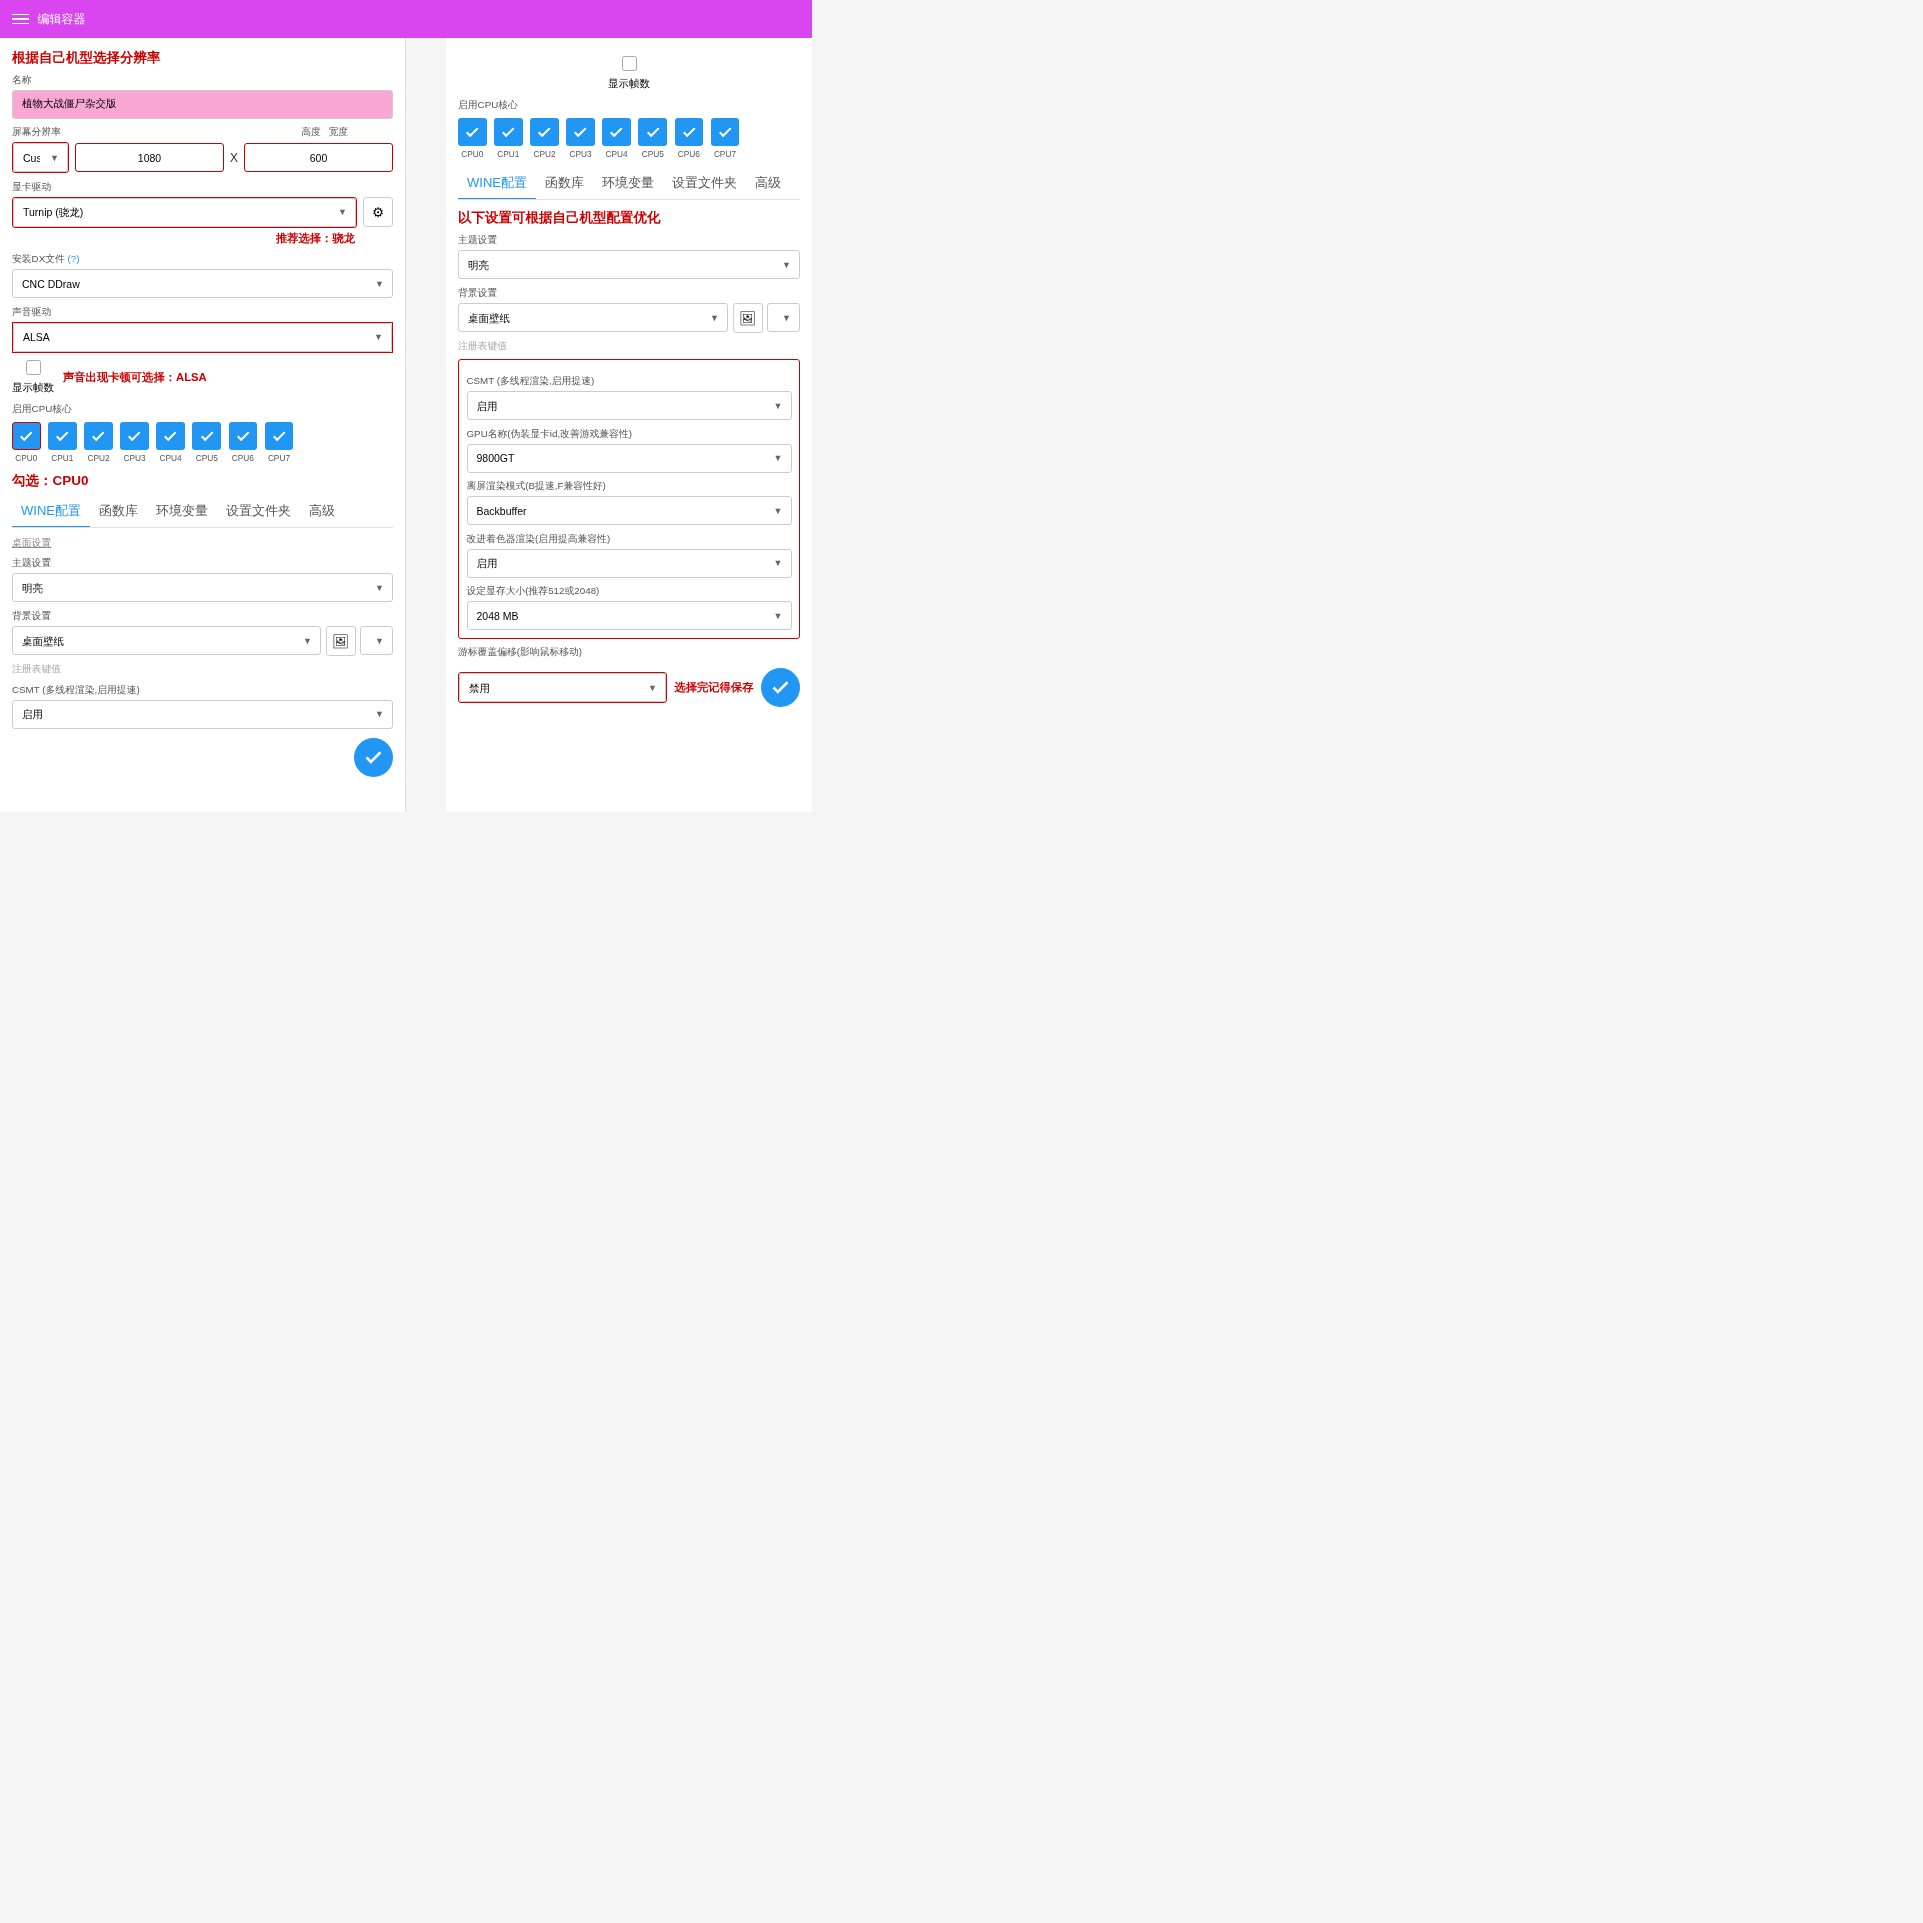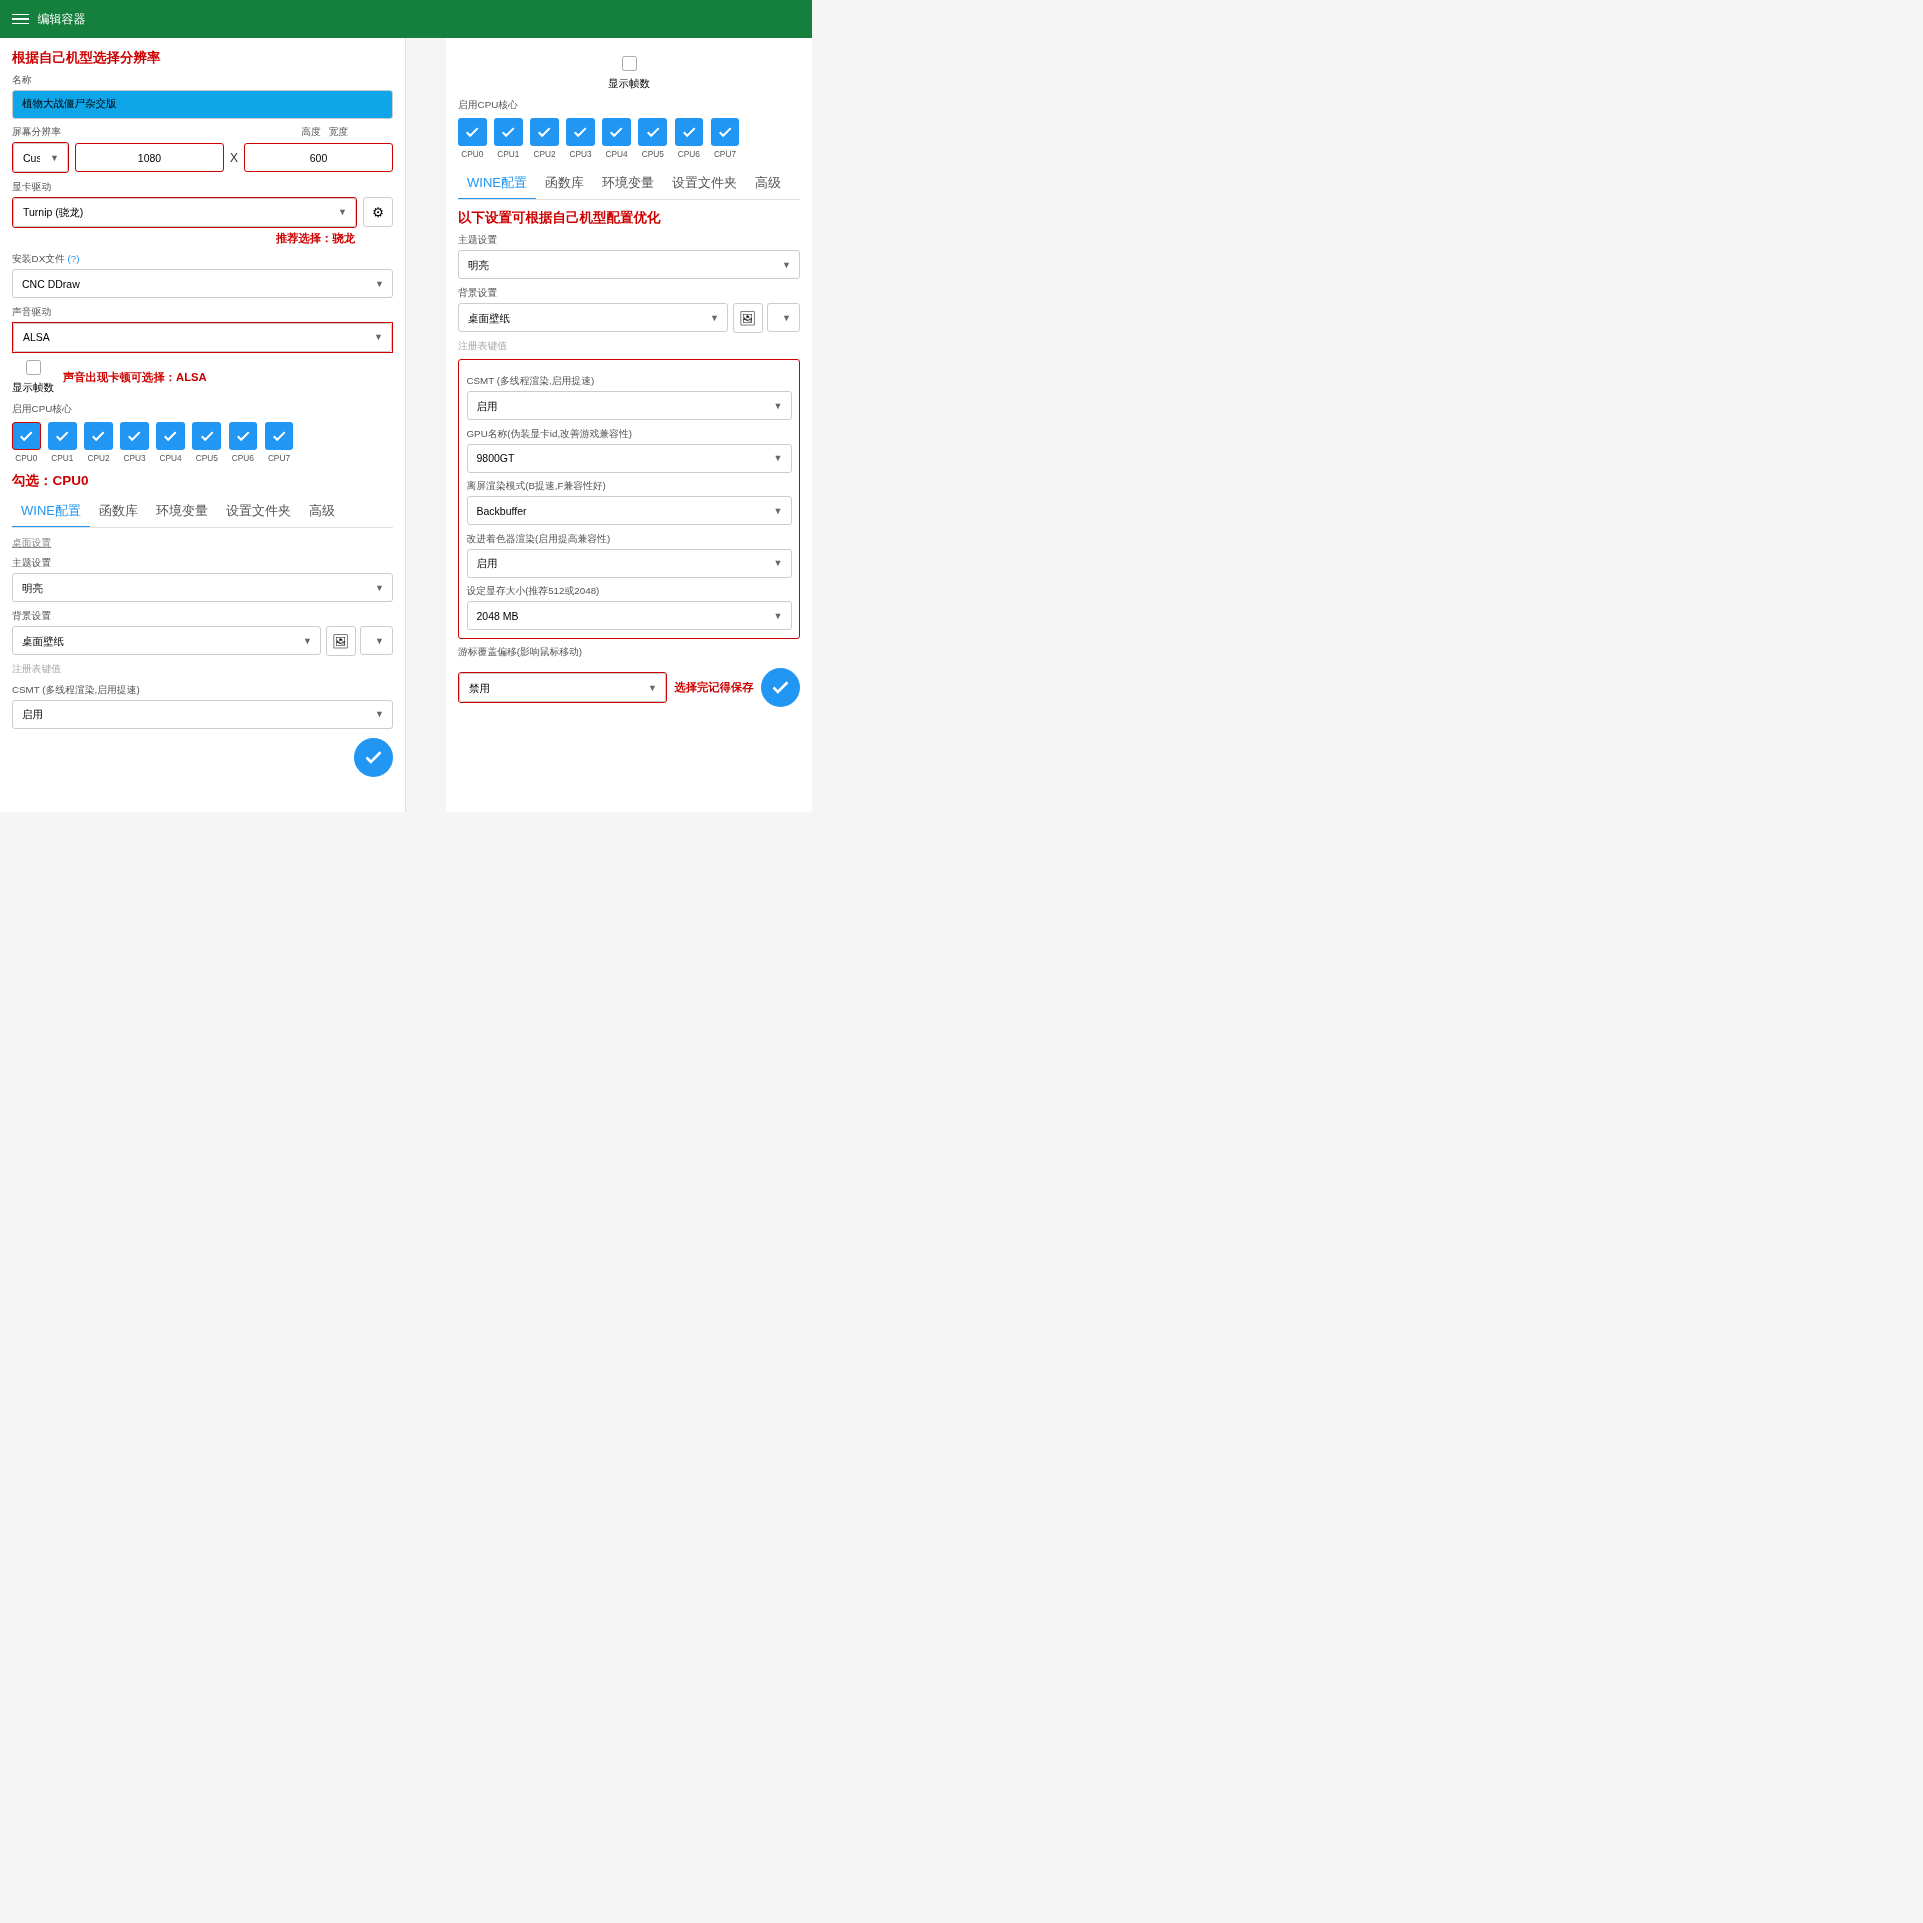--- a/index.html
+++ b/index.html
@@ -8,21 +8,21 @@
       background: #f5f5f5;
       width: 812px;
       min-height: 812px;
       font-size: 10.5px;
       display: flex;
       flex-direction: column;
     }
 
     
     .header {
-      background: #15803d;
+      background: #d946ef;
       color: white;
       padding: 9px 12px;
       display: flex;
       align-items: center;
       gap: 9px;
       height: 38px;
     }
     .header-menu-icon {
       display: flex; flex-direction: column; gap: 3px; cursor: pointer;
     }
@@ -77,21 +77,21 @@
       margin-top: 7.5px;
     }
 
     
     .input-field {
       width: 100%;
       border: 0.8px solid #ccc;
       border-radius: 3px;
       padding: 7.5px 9px;
       font-size: 10.5px;
-      background: #0ea5e9;
+      background: #f9a8d4;
       outline: none;
     }
 
     
     .resolution-row {
       display: flex;
       align-items: center;
       gap: 6px;
       margin-top: 3px;
     }

